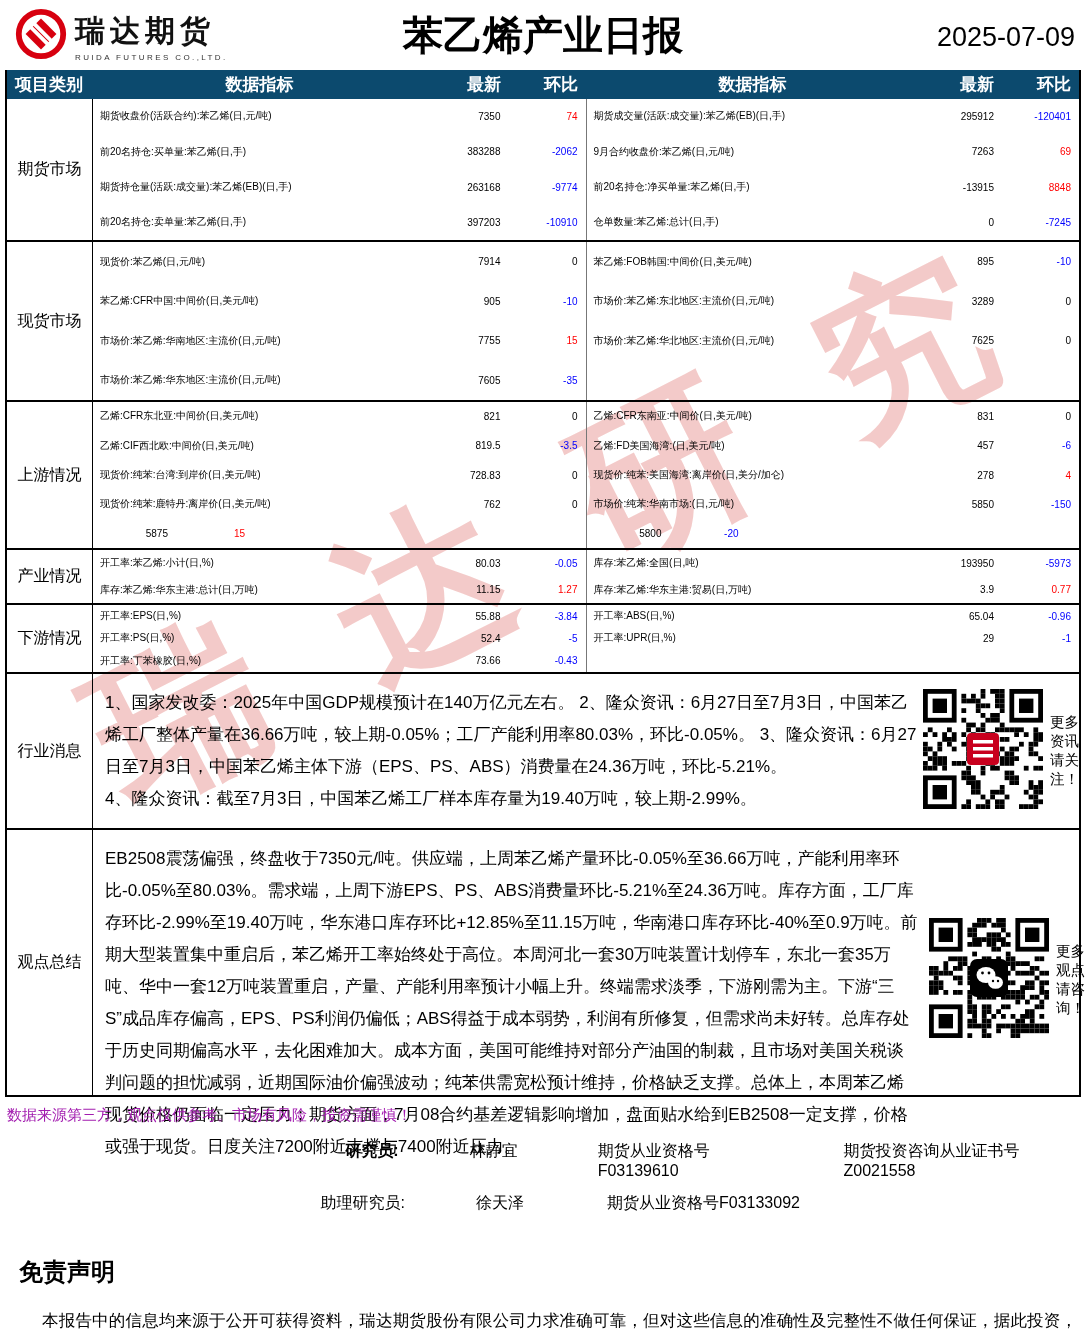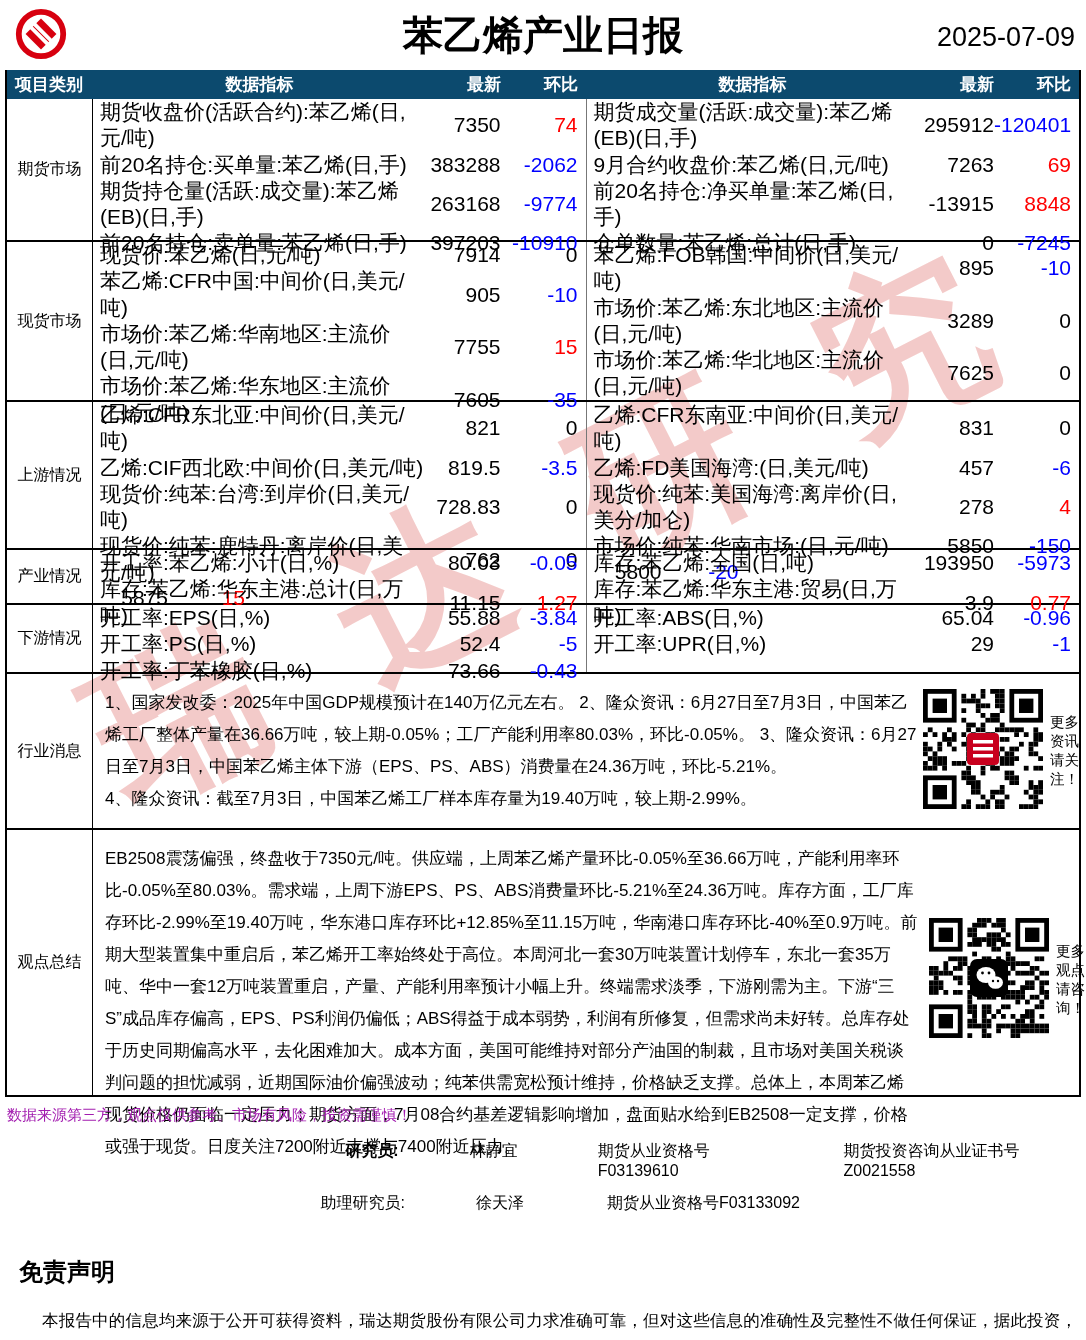--- a/index.html
+++ b/index.html
@@ -32,21 +32,21 @@
   .h-ind { flex:1; text-align:center; }
   .h-val { width:75px; text-align:right; }
   .h-chg { width:85px; text-align:right; padding-right:8px; }
 
   .section { display:flex; border-top:2px solid #000; }
   .section:first-of-type { border-top:none; }
   .cat-cell { width:86px; display:flex; align-items:center; justify-content:center;
     font-size:16px; color:#000; border-right:1px solid #000; text-align:center; }
   .col { flex:1; display:flex; flex-direction:column; }
   .col.right { border-left:1px solid #777; }
-  .row { flex:1; display:flex; align-items:center; font-size:21px; color:#000; }
+  .row { flex:1; display:flex; align-items:center; font-size:10px; color:#000; }
   .row .lbl { flex:1; padding:0 2px 0 7px; line-height:1.25; }
   .row .val { width:75px; text-align:right; }
   .row .chg { width:85px; text-align:right; padding-right:8px; }
   .chg-r { color:#FF0000; } .chg-b { color:#0000FF; } .chg-k { color:#000; }
 
   .text-cell { flex:1; padding:13px 10px 8px 12px; font-size:17px; line-height:32px;
     white-space:pre-wrap; color:#000; }
   .qr-cell { width:150px; display:flex; flex-direction:row; align-items:center;
     justify-content:center; gap:7px; padding:6px 6px 6px 0; }
   .qr-caption { font-size:14.5px; color:#000; }
@@ -74,20 +74,24 @@
   <div id="content">
 
     <div class="top">
       <div class="brand">
         <span>
           <svg width="56" height="56" viewBox="0 0 58 58">
             <circle cx="29" cy="29" r="23" fill="none" stroke="#D7000F" stroke-width="6"></circle>
             <path d="M29 13 L45 29 L29 45 L13 29 Z" fill="#D7000F"></path>
             <path d="M18.5 22 L36 39.5 M22 18.5 L39.5 36" stroke="#fff" stroke-width="4" fill="none"></path>
           </svg>
+        </span>
+        <span class="brand-text">
+          <div class="brand-title">瑞达期货</div>
+          <div class="brand-sub">RUIDA FUTURES CO.,LTD.</div>
         </span>
       </div>
       <div class="report-title">苯乙烯产业日报</div>
       <div class="report-date">2025-07-09</div>
     </div>
 
     <div id="tbl">
       <div class="thead">
         <span class="h-cat">项目类别</span>
         <span class="h-group">

